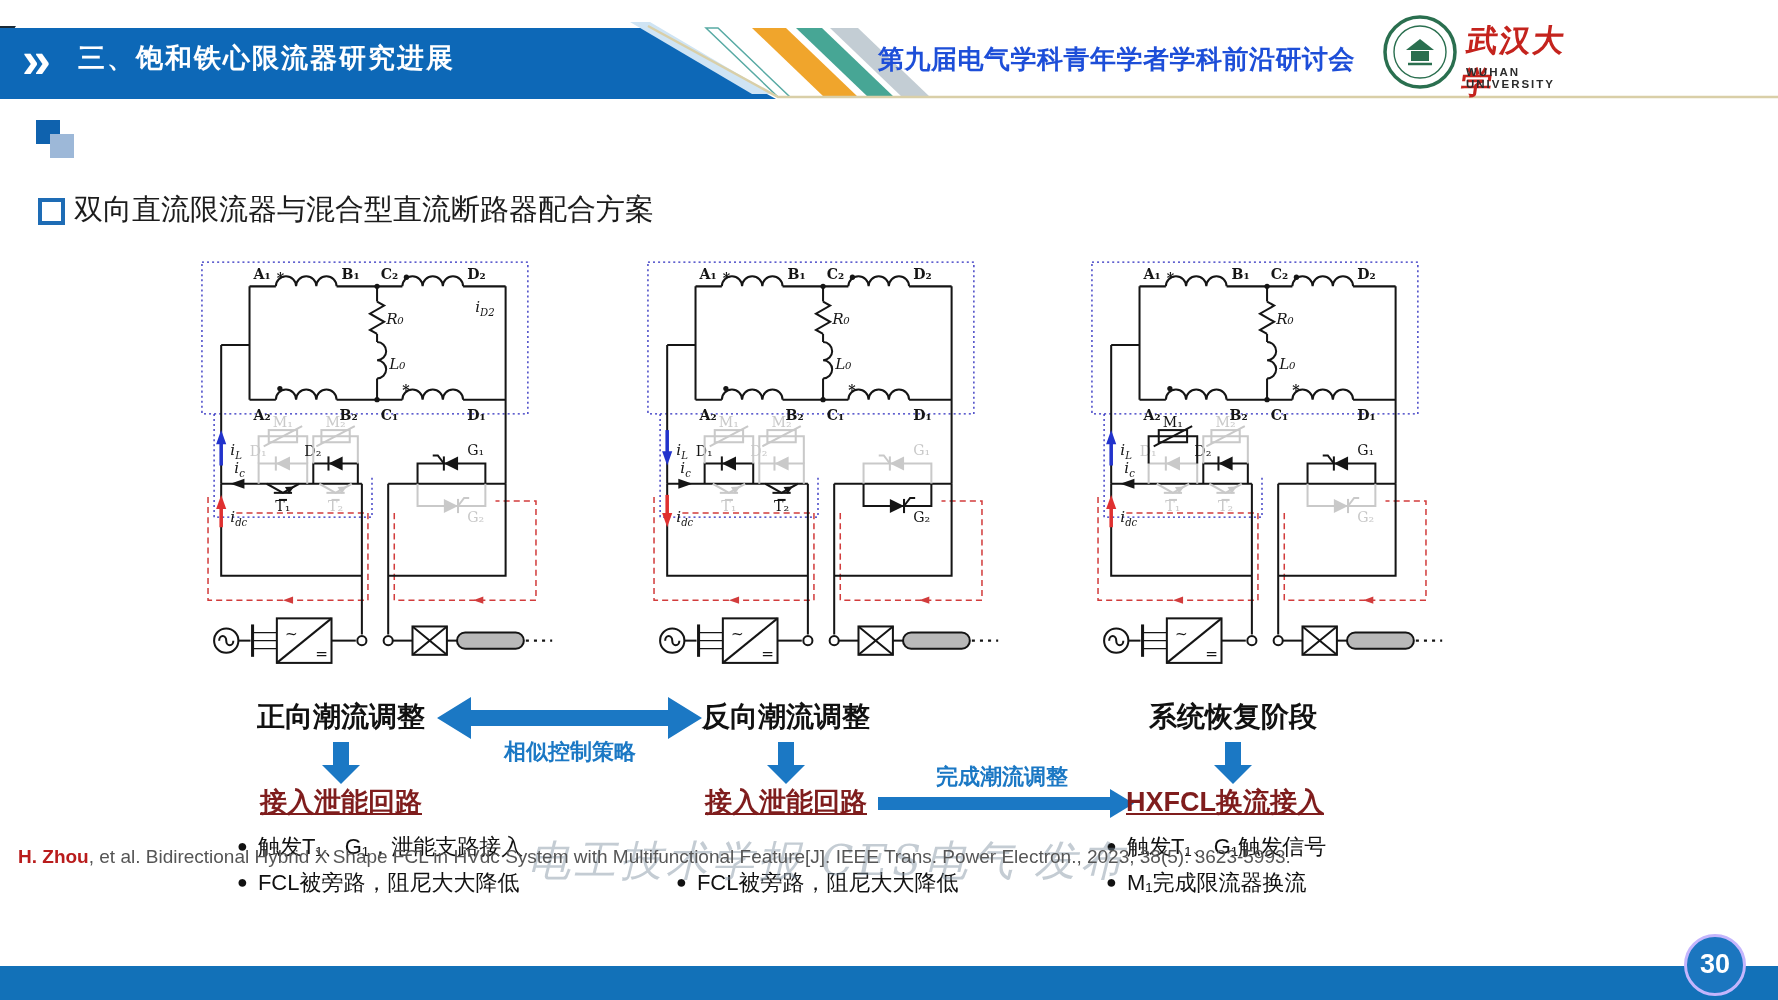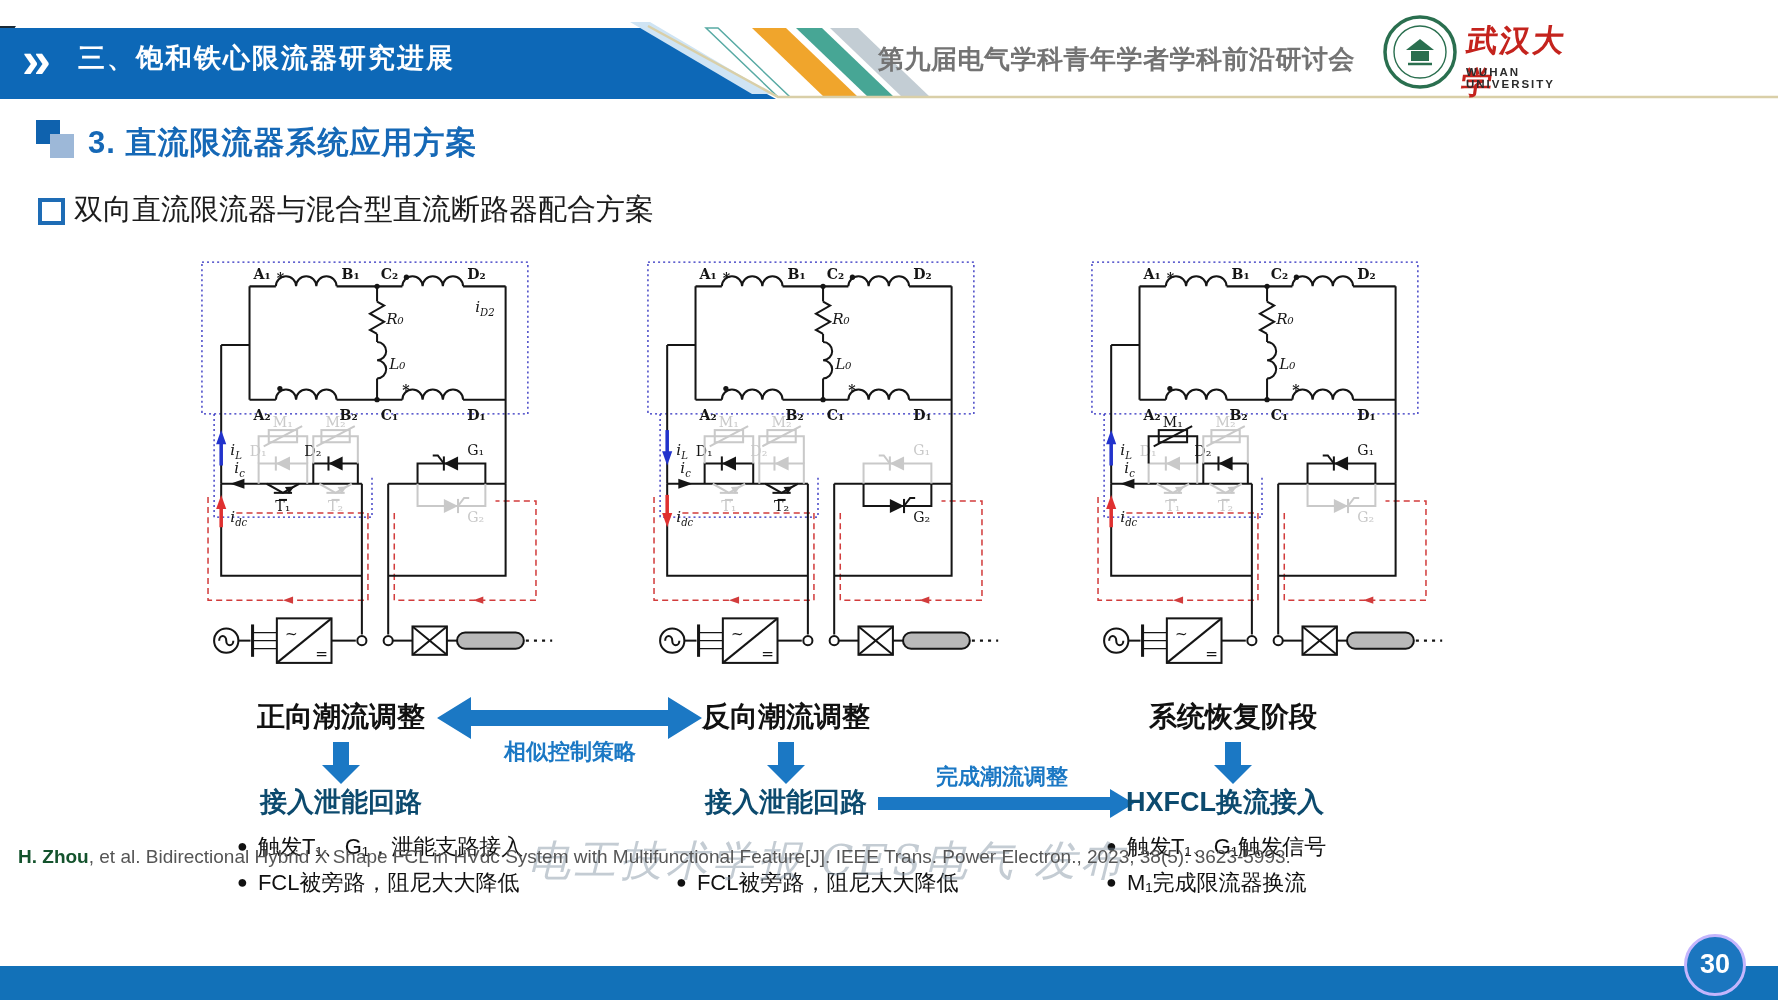--- a/index.html
+++ b/index.html
@@ -4,21 +4,21 @@
 <style>
   html,body{margin:0;padding:0;background:#e8e8e8;}
   .slide{position:relative;width:1778px;height:1000px;background:#ffffff;overflow:hidden;
          font-family:"Liberation Sans",sans-serif;}
   .abs{position:absolute;}
 
   
   .hdr-svg{left:0;top:0;}
   .chevron{left:22px;top:30px;font-size:52px;font-weight:bold;color:#fff;letter-spacing:-4px;}
   .hdr-title{left:78px;top:40px;font-size:27px;font-weight:bold;color:#ffffff;letter-spacing:2px;}
-  .conf-title{left:878px;top:42px;font-size:26px;font-weight:bold;color:#737373;letter-spacing:.5px;}
+  .conf-title{left:878px;top:42px;font-size:26px;font-weight:bold;color:#1d4ed8;letter-spacing:.5px;}
   .logo{left:1382px;top:8px;width:200px;height:92px;}
   .logo-cn{left:82px;top:12px;font-family:"DejaVu Serif",serif;font-size:31px;font-weight:bold;
            color:#c4231d;transform:skewX(-8deg);letter-spacing:2px;}
   .logo-en{left:84px;top:58px;font-size:11.5px;letter-spacing:2px;color:#2b2b2b;font-weight:bold;}
 
   
   .sq-dark{left:36px;top:120px;width:24px;height:24px;background:#0f62ae;}
   .sq-light{left:50px;top:134px;width:24px;height:24px;background:#9db8d8;}
   .sec-title{left:88px;top:122px;font-size:31px;font-weight:bold;color:#1568b6;letter-spacing:1px;}
   .sub-sq{left:38px;top:198px;width:19px;height:19px;border:4px solid #1e6cb5;background:#fff;}
@@ -40,30 +40,30 @@
   .comp.on path,.comp.on rect{stroke:#151515;}
   .comp.on .solid{fill:#151515;stroke:none;}
   .comp.on .cl{fill:#151515;}
   .comp.off path,.comp.off rect{stroke:#c9c9c9;}
   .comp.off .solid{fill:#c9c9c9;stroke:none;}
   .comp.off .cl{fill:#c9c9c9;}
 
   
   .flow-svg{left:0;top:688px;}
   .stage-title{top:698px;font-size:28px;font-weight:bold;color:#111;transform:translateX(-50%);white-space:nowrap;}
-  .step-title{top:784px;font-size:27px;font-weight:bold;color:#0c4a6e;transform:translateX(-50%);white-space:nowrap;}
+  .step-title{top:784px;font-size:27px;font-weight:bold;color:#7f1d1d;transform:translateX(-50%);white-space:nowrap;text-decoration:underline;}
   .arrow-label{font-size:22px;font-weight:bold;color:#1b78c4;transform:translateX(-50%);white-space:nowrap;}
   .brow{font-size:22px;color:#111;white-space:nowrap;}
   .brow .dot{margin-right:10px;font-size:18px;vertical-align:2px;}
 
   
   .watermark{left:528px;top:833px;font-family:"DejaVu Serif",serif;font-style:italic;
              font-size:42px;color:#7d8fa0;opacity:.45;letter-spacing:4px;white-space:nowrap;}
   .citation{left:18px;top:846px;font-size:19px;color:#555;white-space:nowrap;}
-  .citation b{color:#14532d;}
+  .citation b{color:#b91c1c;}
   .bottom-bar{left:0;top:966px;width:1778px;height:34px;background:#1271b8;}
   .page-circle{left:1684px;top:934px;width:56px;height:56px;border-radius:50%;background:#1b76bf;
                border:3px solid #c4b5fd;color:#fff;font-size:27px;font-weight:bold;text-align:center;
                line-height:54px;}
 </style>
 </head>
 <body>
 
 <div class="slide">
 
@@ -88,21 +88,20 @@
       <polygon points="24,42 52,42 38,31" fill="#2a6f4f"></polygon>
       <rect x="29" y="43" width="18" height="10" fill="#2a6f4f"></rect>
       <path d="M26,56 H50" stroke="#2a6f4f" stroke-width="2.5"></path>
     </svg>
     <div class="abs logo-cn">武汉大学</div>
     <div class="abs logo-en">WUHAN UNIVERSITY</div>
   </div>
 
   <div class="abs sq-dark"></div>
   <div class="abs sq-light"></div>
-  <div class="abs sec-title">3. 直流限流器系统应用方案</div>
   <div class="abs sub-sq"></div>
   <div class="abs sub-title">双向直流限流器与混合型直流断路器配合方案</div>
 
   <svg class="circuit" style="left:166px" viewBox="0 0 380 410">
       <rect x="22" y="6" width="322" height="150" class="bdot"></rect>
       <path class="bdot" d="M34,156 V258 H190 V218"></path>
       <path class="rdash" d="M28,238 V340 H186 V254 H54"></path>
       <path class="rdash" d="M212,254 V340 H352 V242 H312"></path>
       <polygon points="112,336.5 112,343.5 102,340" fill="#d23c3c"></polygon>
       <polygon points="300,336.5 300,343.5 290,340" fill="#d23c3c"></polygon>

